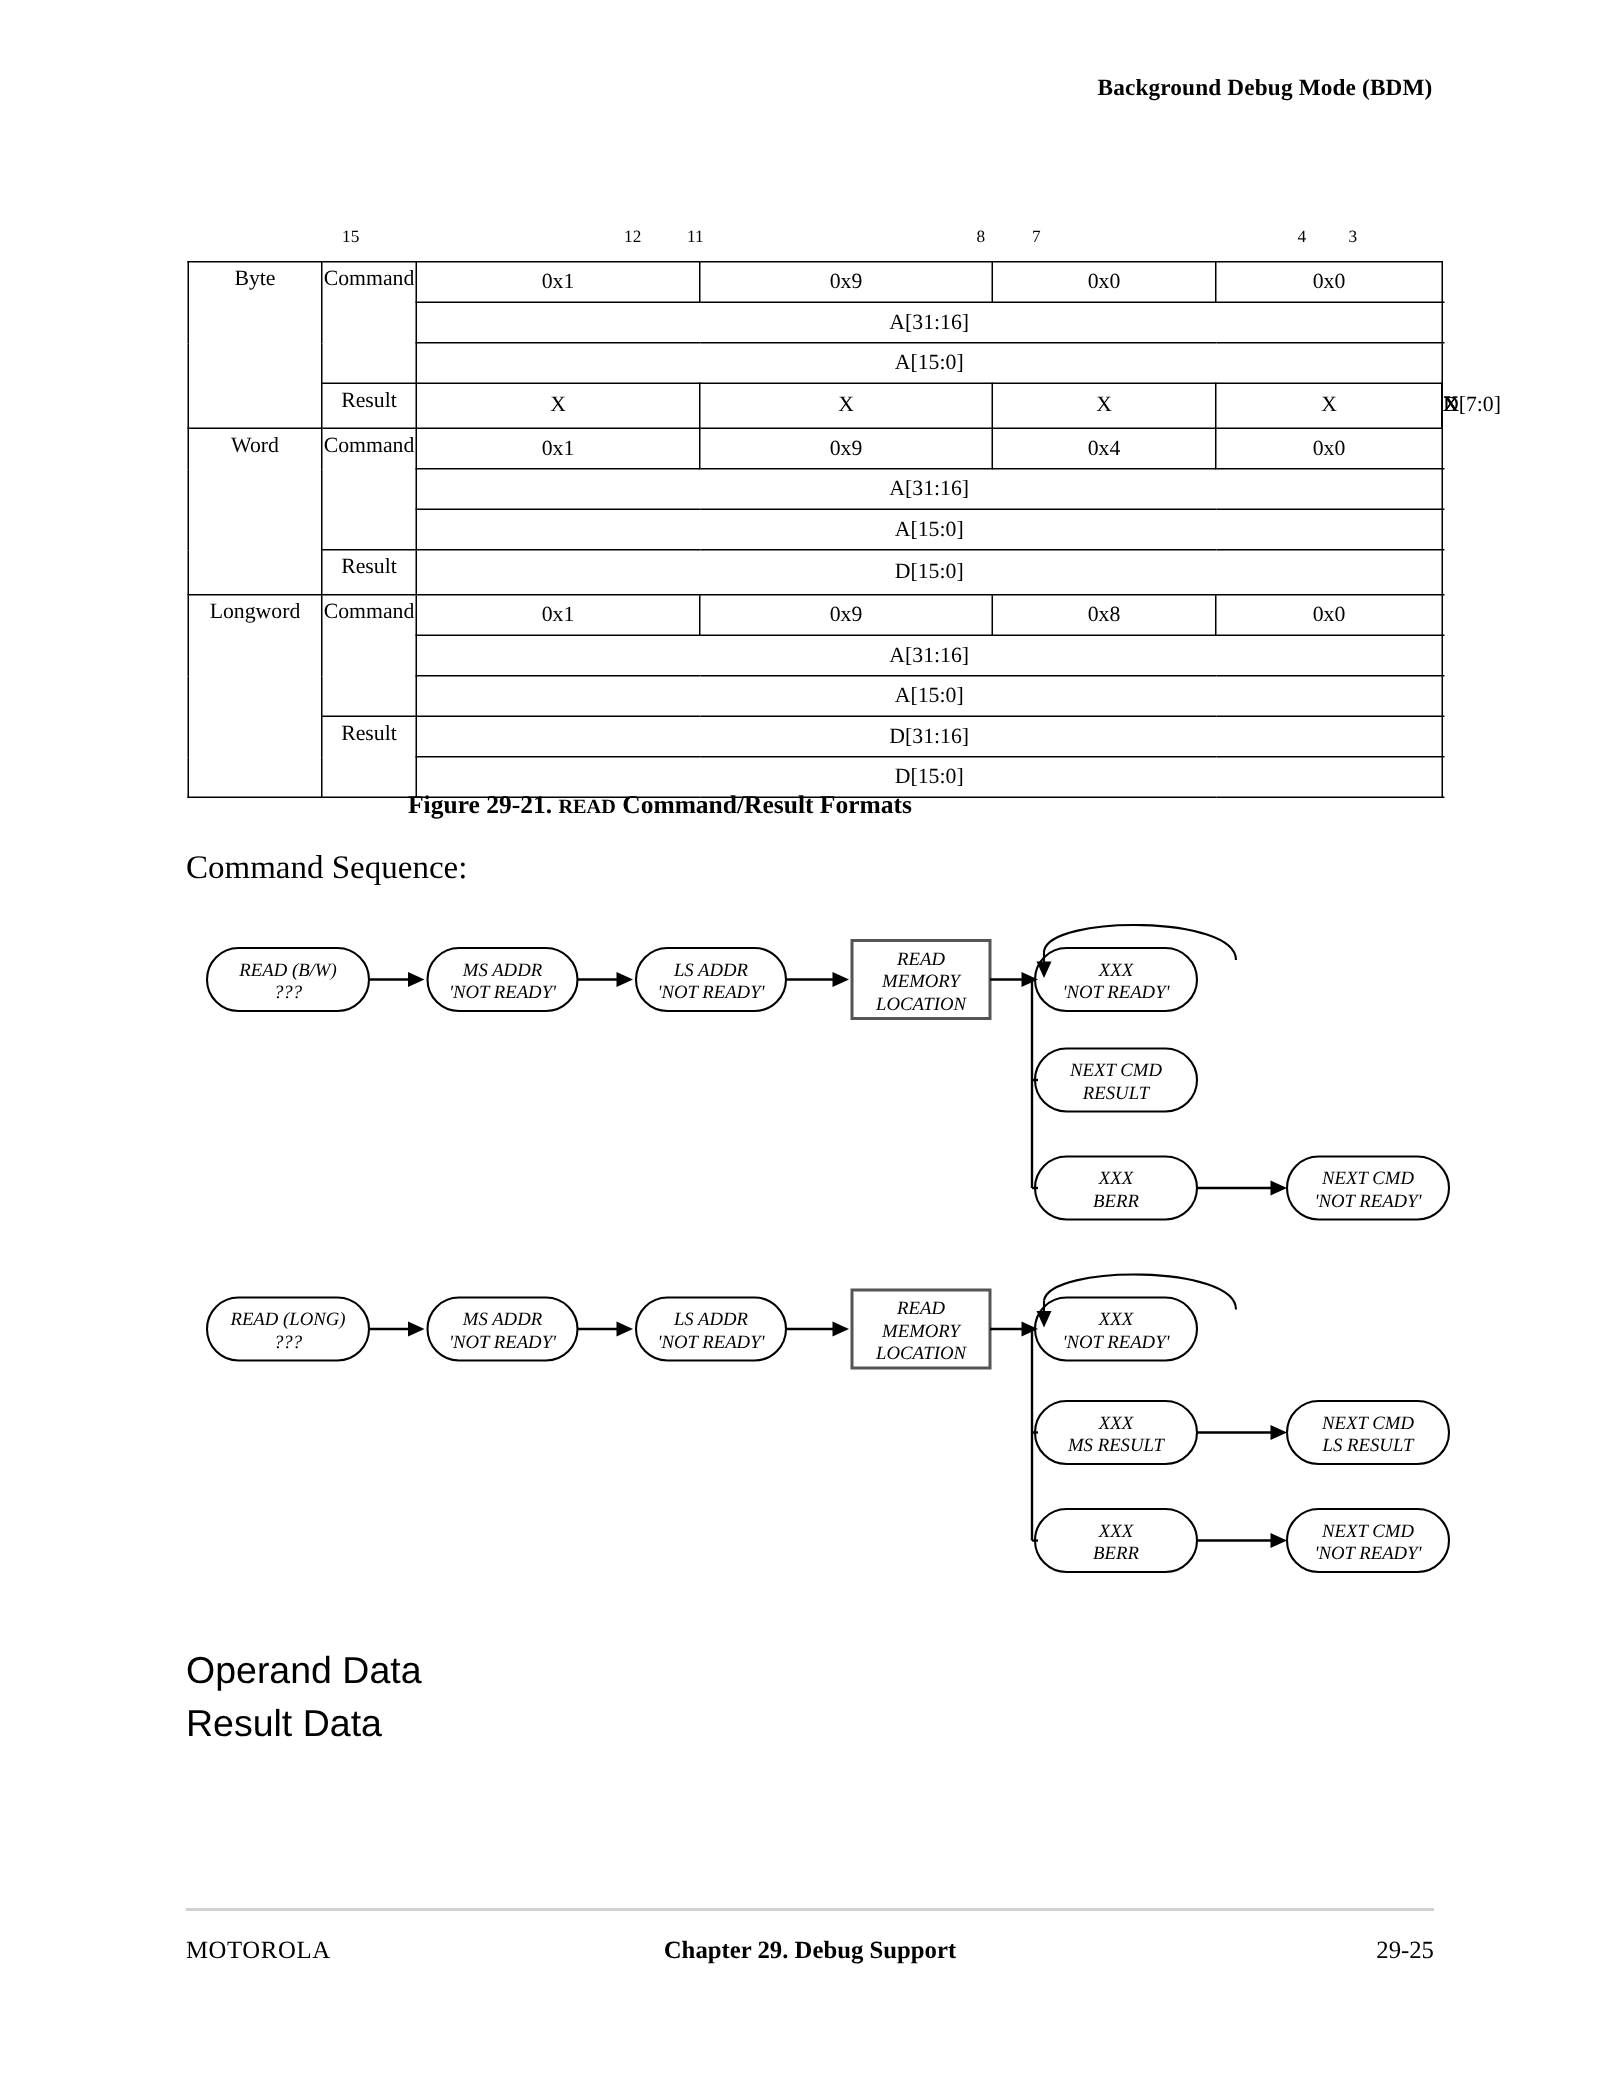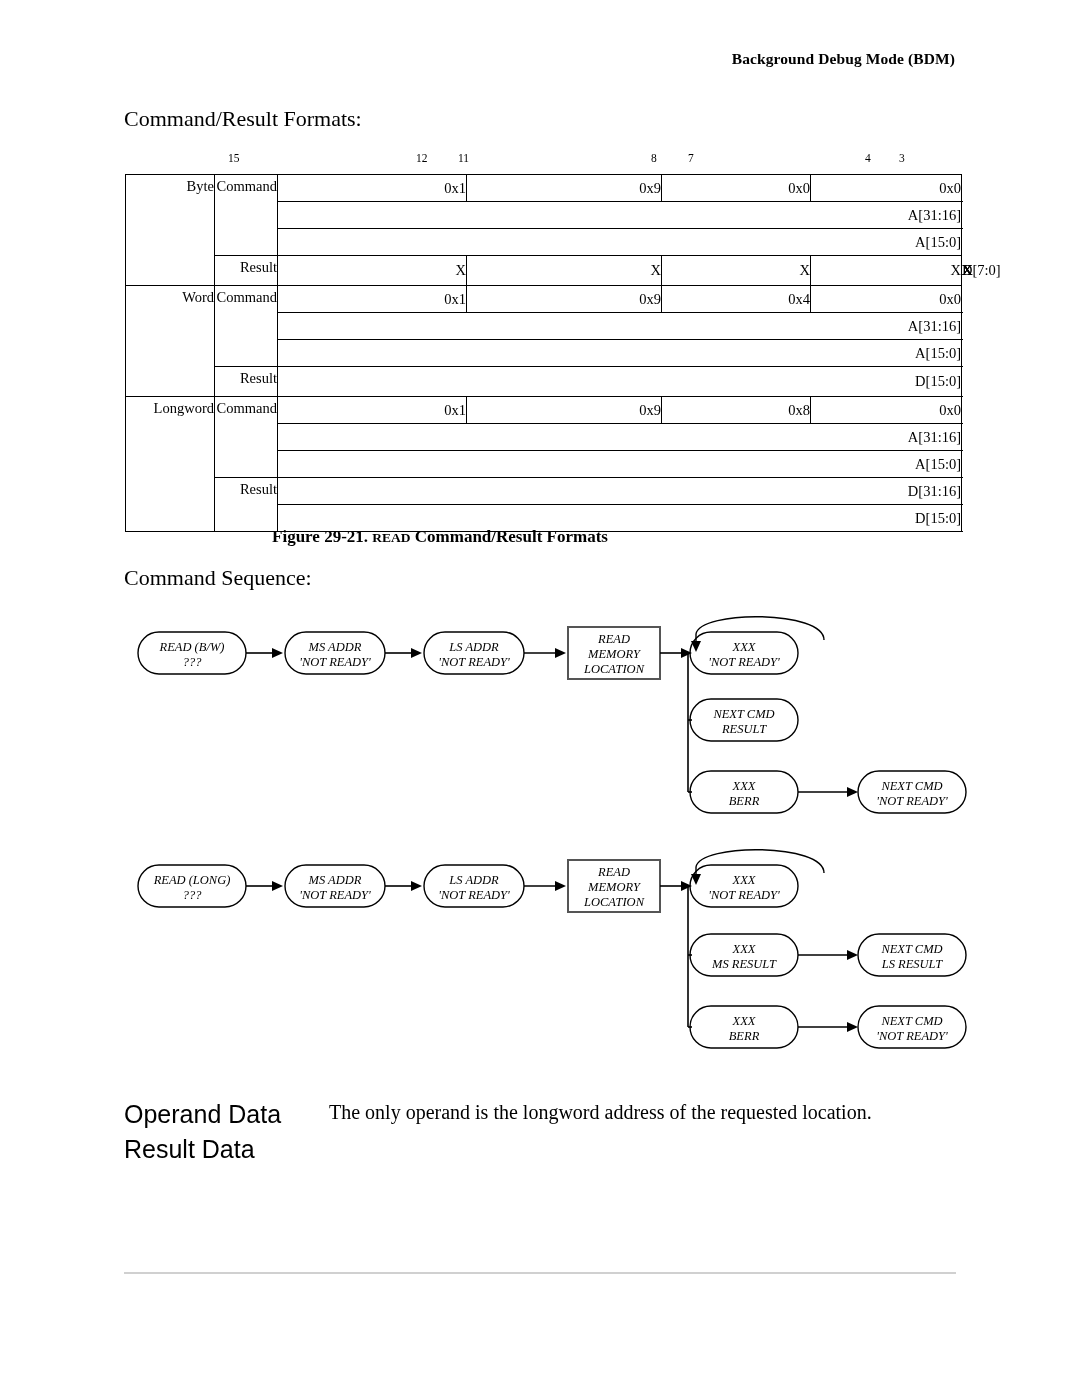--- a/index.html
+++ b/index.html
@@ -39,21 +39,21 @@
   
   .rtable{
     position:absolute;left:125px;top:174px;
     width:830px;
     border-collapse:collapse;
     table-layout:fixed;
   }
   .rtable td{
     border:1px solid #000;
     height:26px;
-    text-align:right;
+    text-align:center;
     vertical-align:middle;
     font-size:14.5px;
     font-family:"Liberation Serif", serif;
     padding:0;
   }
   .lbl-size{width:88px;}
   .lbl-kind{width:62px;}
   td.vtop{vertical-align:top;padding-top:3px;}
 
   
@@ -97,21 +97,20 @@
   .foot-center{position:absolute;left:0;top:0;width:1080px;text-align:center;font-size:16.5px;font-weight:bold;font-family:"Liberation Serif", serif;}
   .foot-right{position:absolute;right:124px;top:0;font-size:16.5px;font-family:"Liberation Serif", serif;}
 </style>
 </head>
 <body>
 
 <div class="page">
 
   <div class="running-head">Background Debug Mode (BDM)</div>
 
-  <div class="sec-label" id="secFormats">Command/Result Formats:</div>
 
   <div class="ruler" id="bitRuler">
       <span style="left: 55px;">15</span>
       <span style="left: 243px;">12</span>
       <span style="left: 285px;">11</span>
       <span style="left: 478px;">8</span>
       <span style="left: 515px;">7</span>
       <span style="left: 692px;">4</span>
       <span style="left: 726px;">3</span>
       <span style="left: 918px;">0</span>
@@ -350,22 +349,26 @@
           <line x1="798" y1="182" x2="851" y2="182" stroke="#000" stroke-width="1.6"></line>
           <polygon points="858,182 847,177 847,187" fill="#000"></polygon>
         </g>
       </svg>
     </div>
 
 
   <div class="descblock">
     <div class="drow">
       <div class="dterm">Operand Data</div>
-      <div class="ddef">The only operand is the longword address of the requested location.</div>
     </div>
     <div class="drow" style="margin-top:6px;">
       <div class="dterm">Result Data</div>
     </div>
   </div>
 
   <div class="foot-rule"></div>
+  <div class="footer">
+    <div class="foot-left">MOTOROLA</div>
+    <div class="foot-center">Chapter 29. Debug Support</div>
+    <div class="foot-right">29-25</div>
+  </div>
 
 </div>
 
 </body></html>

